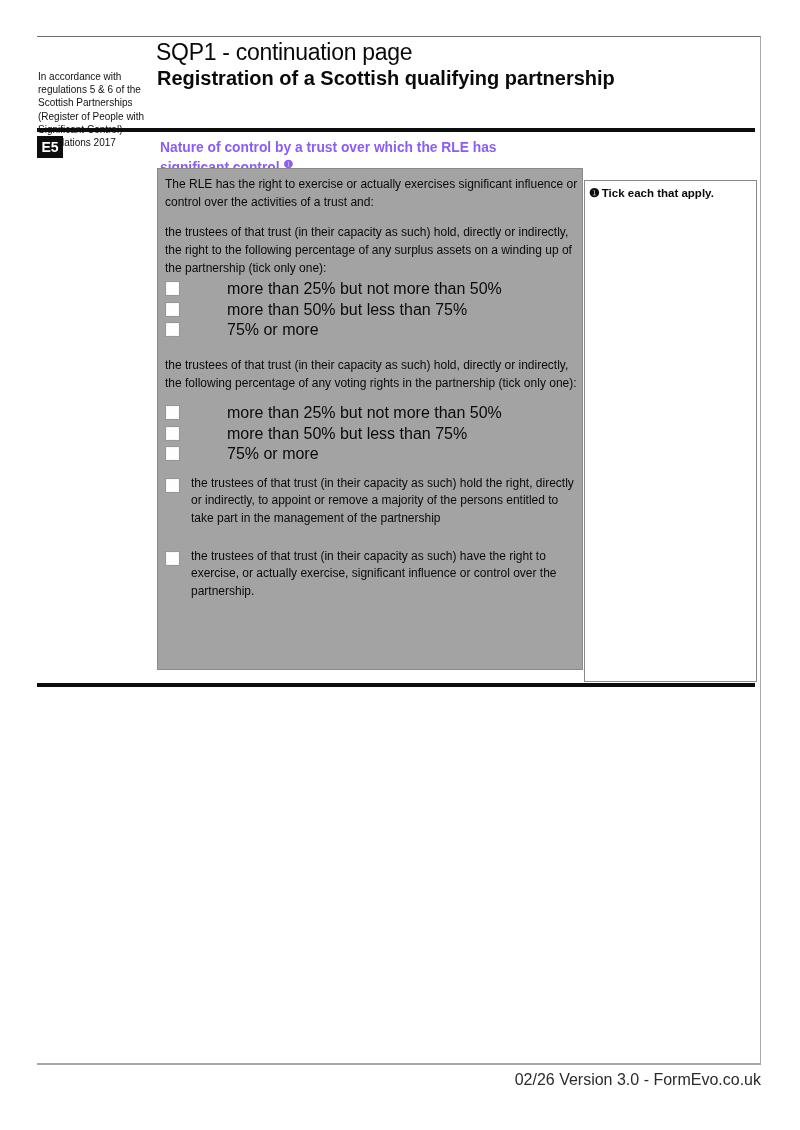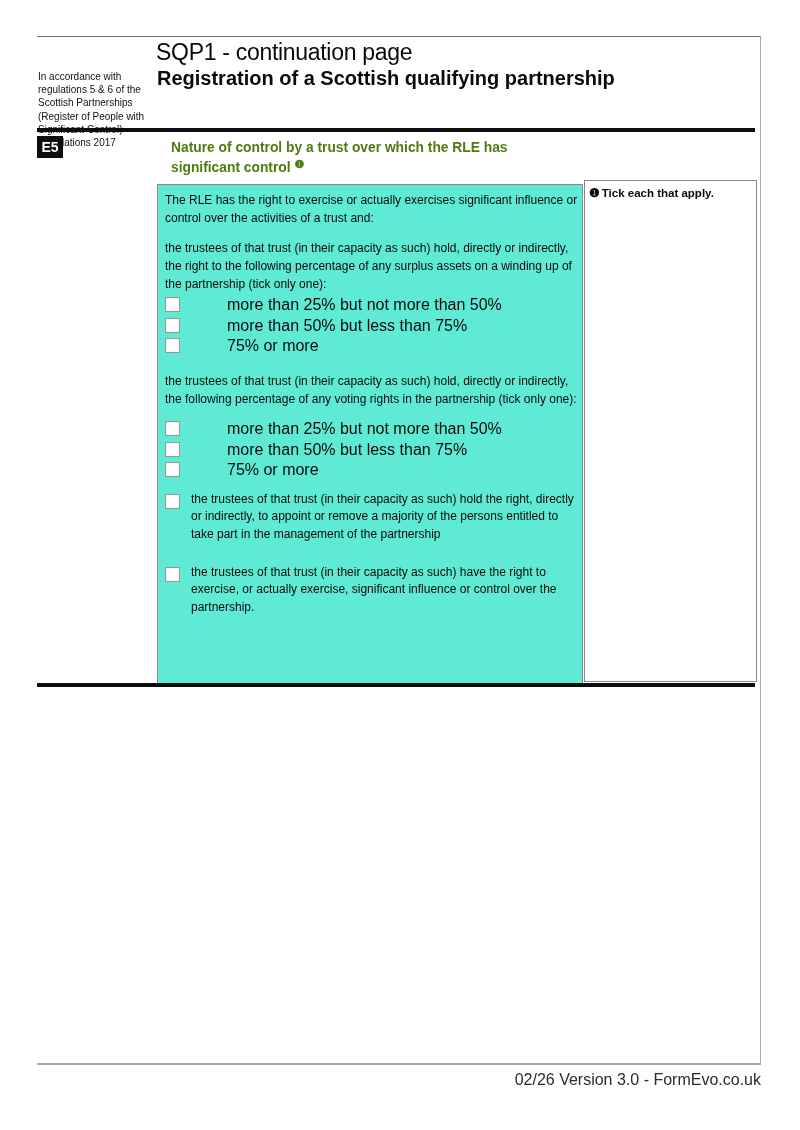--- a/index.html
+++ b/index.html
@@ -26,27 +26,27 @@
   .form-subtitle{
     left:157px;top:67px;font-size:20px;font-weight:bold;color:#0a0a0a;
   }
   .rule-thick-top{left:37px;top:128px;width:718px;height:4px;background:#0d0d0d;}
   .rule-thick-bottom{left:37px;top:683px;width:718px;height:4px;background:#0d0d0d;}
   .section-badge{
     left:37px;top:136px;width:26px;height:22px;background:#0d0d0d;color:#fff;
     font-weight:bold;font-size:14px;display:flex;align-items:center;justify-content:center;
   }
   .section-heading{
-    left:171px;top:138px;width:430px;
-    font-size:13.8px;font-weight:bold;line-height:19.5px;white-space:pre-line;color:#4d7c0f;
+    left:160px;top:138px;width:430px;
+    font-size:13.8px;font-weight:bold;line-height:19.5px;white-space:pre-line;color:#8b5cf6;
   }
   .section-heading sup{font-size:11px;line-height:0;vertical-align:4px;margin-left:4px;}
   .main-box{
-    left:157px;top:184px;width:424px;height:500px;
-    border:1px solid #8a8a8a;background:#5eead4;
+    left:157px;top:168px;width:424px;height:500px;
+    border:1px solid #8a8a8a;background:#a3a3a3;
   }
   .side-box{
     left:584px;top:180px;width:171px;height:500px;
     border:1px solid #8a8a8a;background:#fff;
   }
   .side-note{
     position:absolute;left:4px;top:6px;font-size:11.5px;font-weight:bold;
     display:flex;align-items:flex-start;gap:2px;color:#0a0a0a;
   }
   .side-note .bullet{font-size:12px;line-height:13px;}

